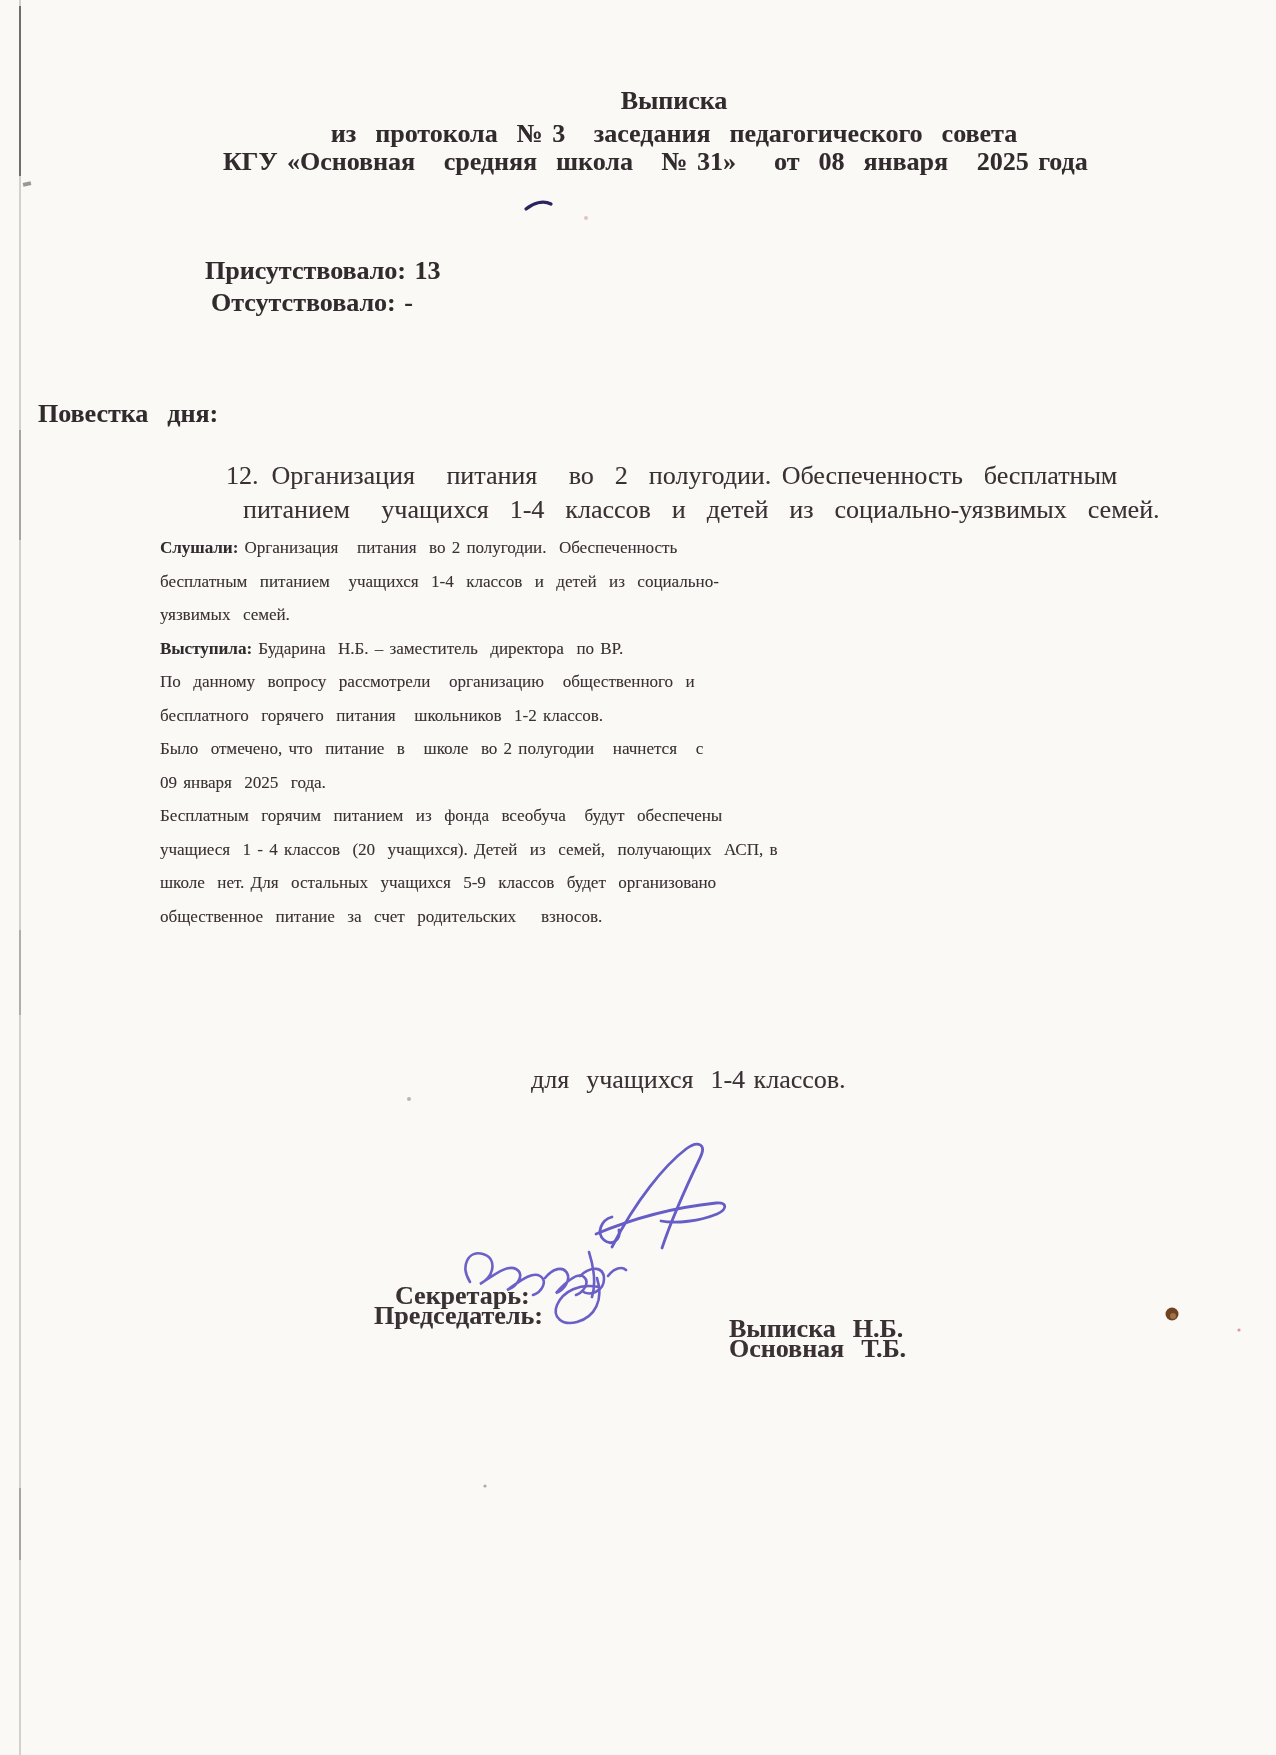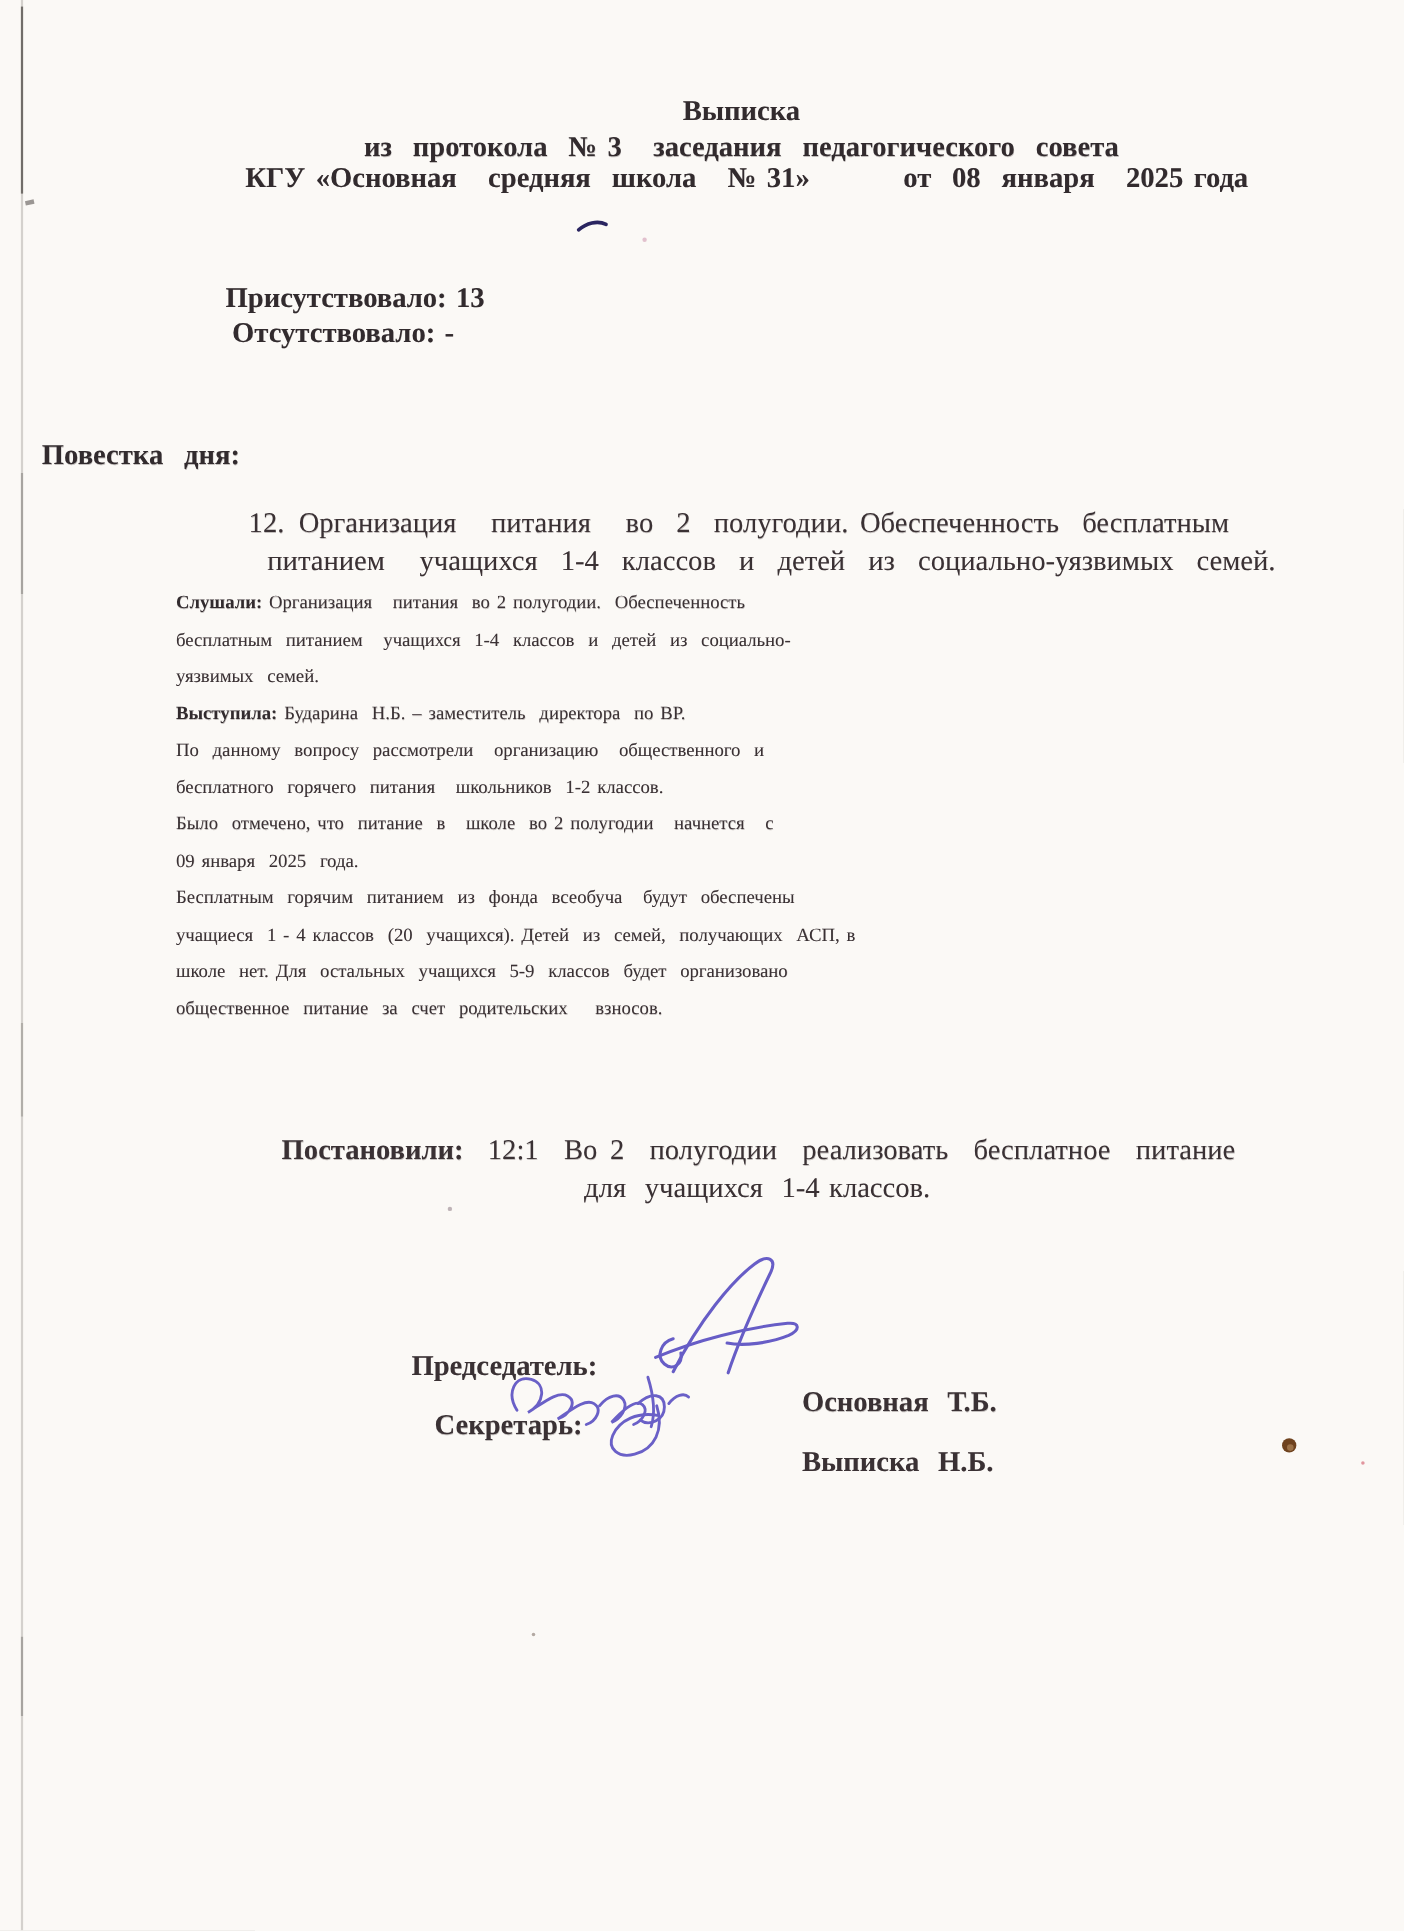--- a/index.html
+++ b/index.html
@@ -24,21 +24,21 @@
     position:absolute;
     font-size:26px;
     line-height:33px;
     white-space:pre;
     word-spacing:2px;
   }
   .bold{font-weight:bold;color:var(--ink-bold);}
   .hdr{font-weight:bold;color:var(--ink-bold);word-spacing:3px;}
   .center-band{left:34px;width:1242px;text-align:center;}
   .center-band2{left:0px;width:1252px;text-align:left;}
-  .gap85{margin-left:85px;}
+  .gap85{margin-left:38px;}
   .agenda-line{word-spacing:4px;}
   .agenda-num{margin-right:13px;margin-left:28px;}
   .body-block{
     position:absolute;left:160px;top:531px;width:1060px;
     font-size:17px;line-height:33.5px;
   }
   .doc-line{white-space:pre;word-spacing:2px;}
   .doc-line b{font-weight:bold;color:var(--ink-bold);}
   .res-rest{margin-left:22px;word-spacing:5px;}
   .sig-label{position:absolute;font-weight:bold;}
@@ -102,28 +102,25 @@
       <div class="doc-line"><span>По  данному  вопросу  рассмотрели   организацию   общественного  и</span></div>
       <div class="doc-line"><span>бесплатного  горячего  питания   школьников  1-2 классов.</span></div>
       <div class="doc-line"><span>Было  отмечено, что  питание  в   школе  во 2 полугодии   начнется   с</span></div>
       <div class="doc-line"><span>09 января  2025  года.</span></div>
       <div class="doc-line"><span>Бесплатным  горячим  питанием  из  фонда  всеобуча   будут  обеспечены</span></div>
       <div class="doc-line"><span>учащиеся  1 - 4 классов  (20  учащихся). Детей  из  семей,  получающих  АСП, в</span></div>
       <div class="doc-line"><span>школе  нет. Для  остальных  учащихся  5-9  классов  будет  организовано</span></div>
       <div class="doc-line"><span>общественное  питание  за  счет  родительских    взносов.</span></div>
     </div>
 
-  <div class="line" style="top:996px;left:222px">
-    <b>Постановили:</b><span class="res-rest">12:1  Во 2  полугодии  реализовать  бесплатное  питание</span>
-  </div>
   <div class="line" style="top:1030px;left:497px">
     <span>для  учащихся  1-4 классов.</span>
   </div>
 
-  <div class="line" style="top:1192px;left:0;width:1216px">
+  <div class="line" style="top:1266px;left:0;width:1216px">
     <span class="sig-label" style="left:374px">Председатель:</span>
     <span class="sig-name">Основная  Т.Б.</span>
   </div>
   <div class="line" style="top:1246px;left:0;width:1276px">
     <span class="sig-label" style="left:395px">Секретарь:</span>
     <span class="sig-name">Выписка  Н.Б.</span>
   </div>
 
   <svg class="overlay" width="1276" height="1755" viewBox="0 0 1276 1755">
 

